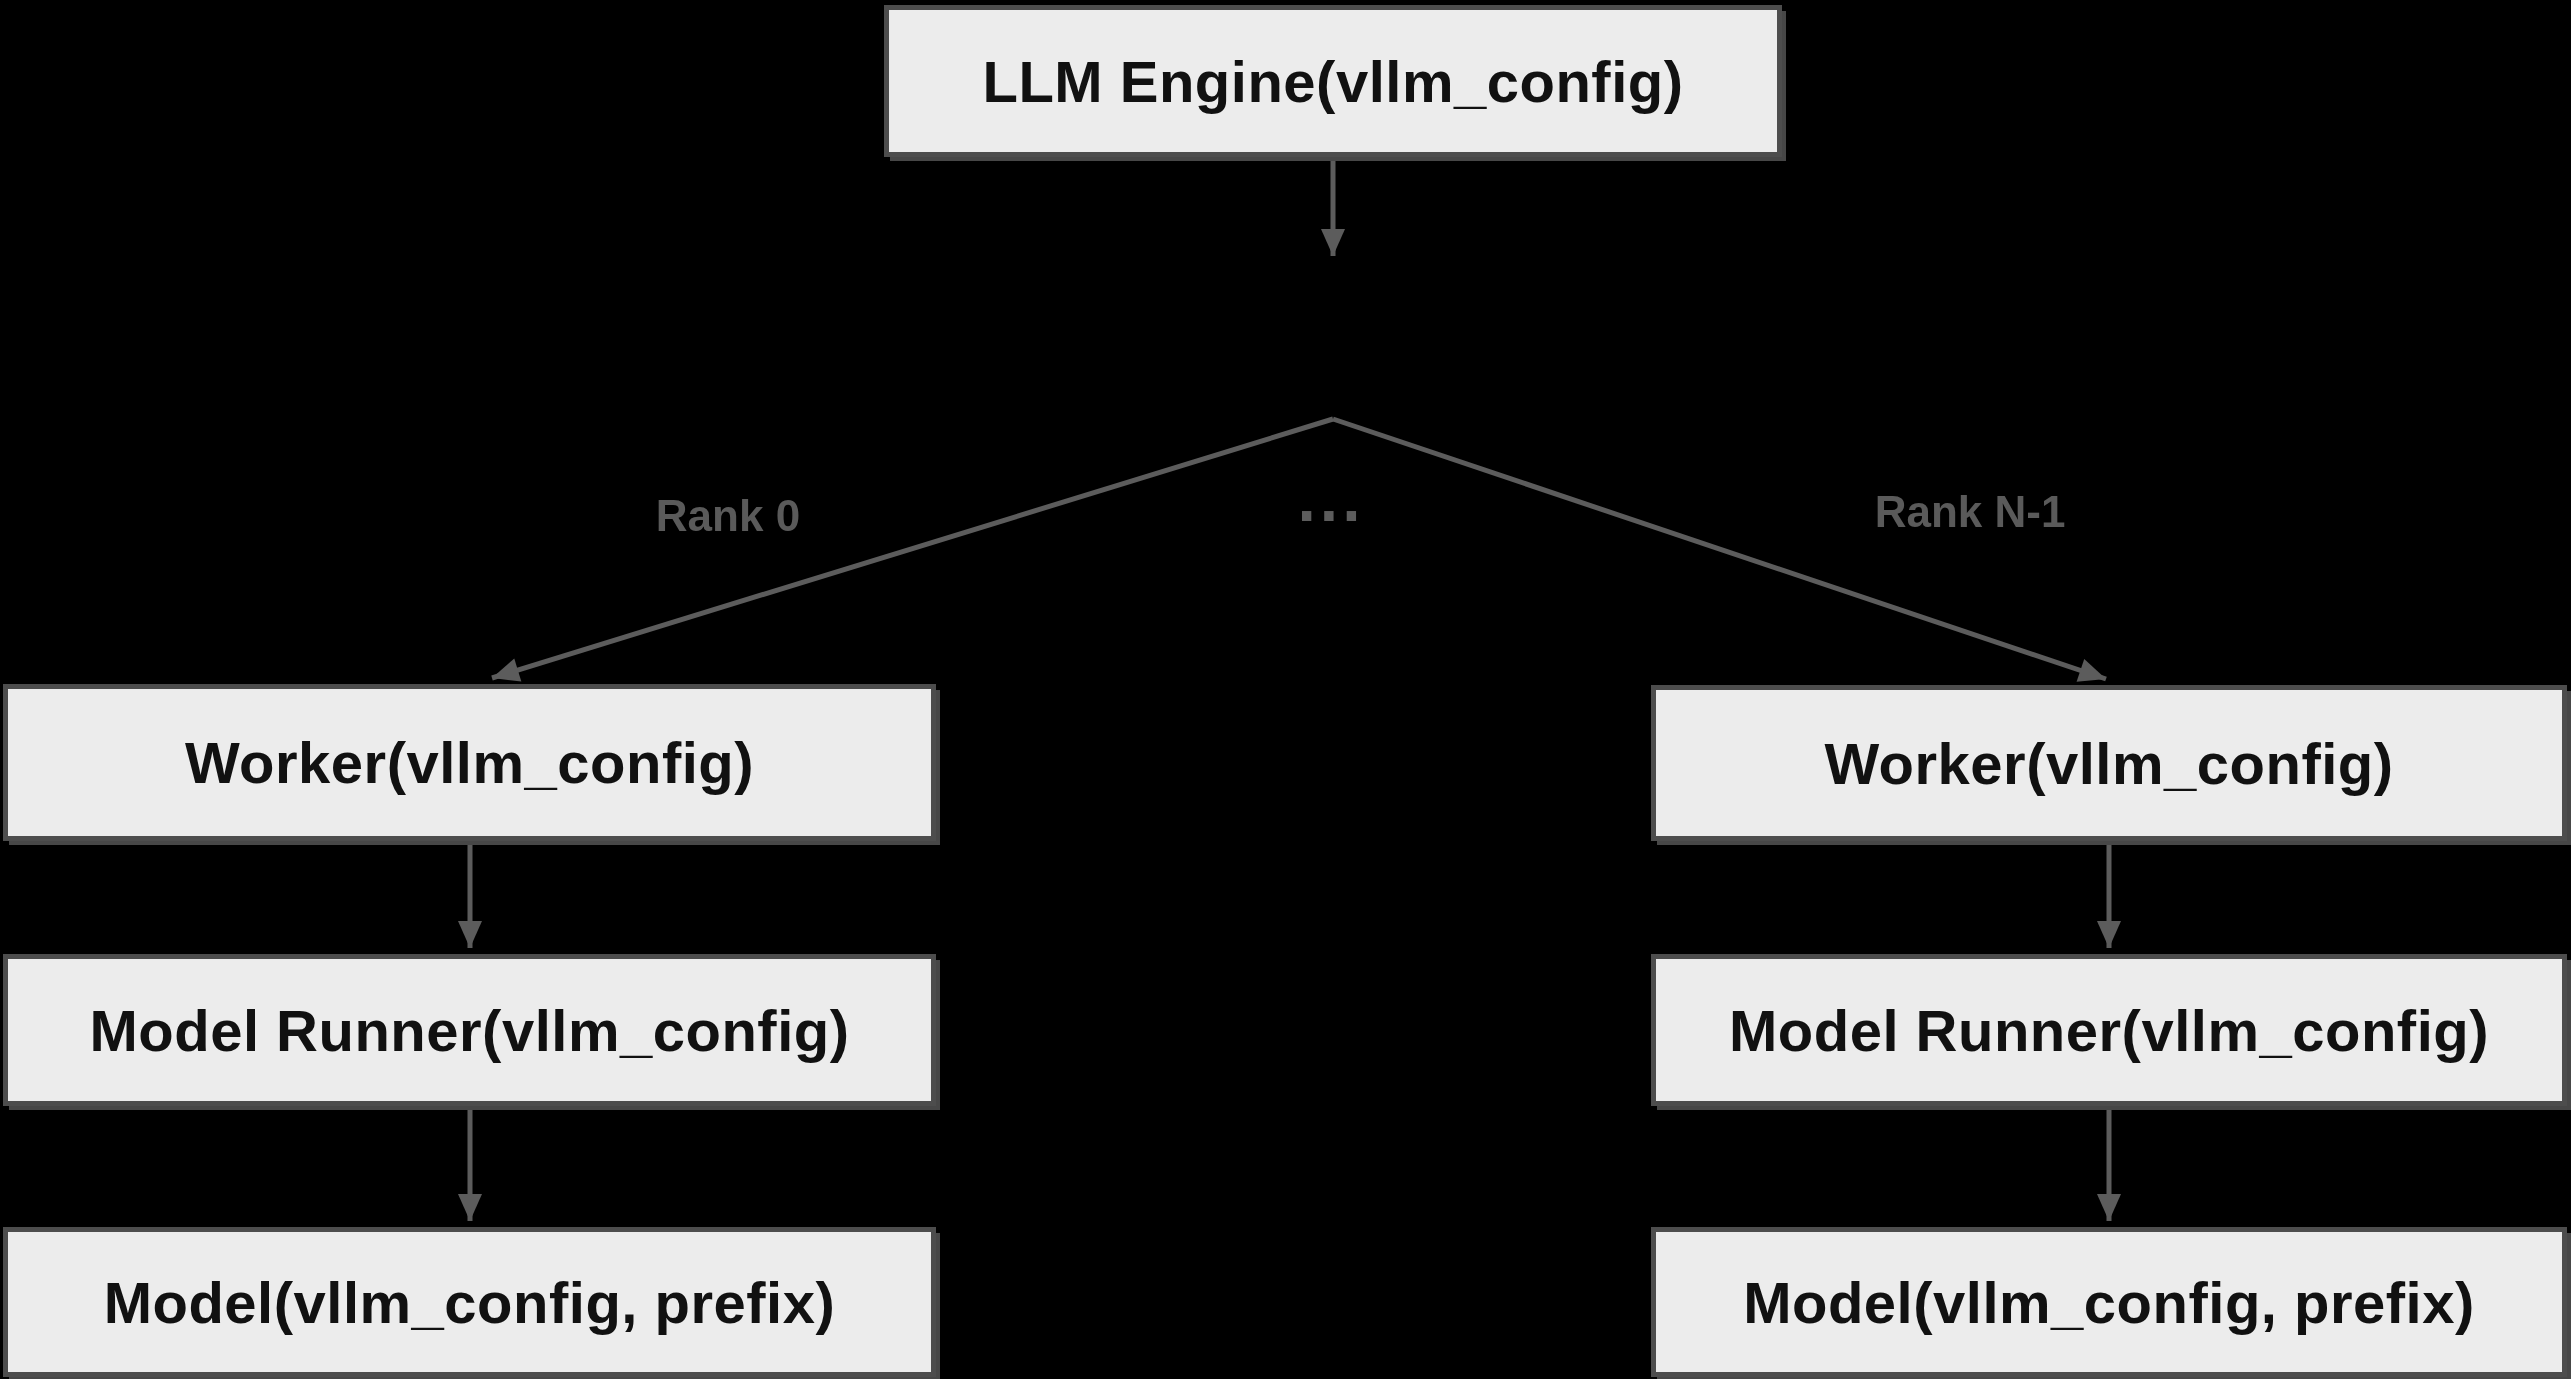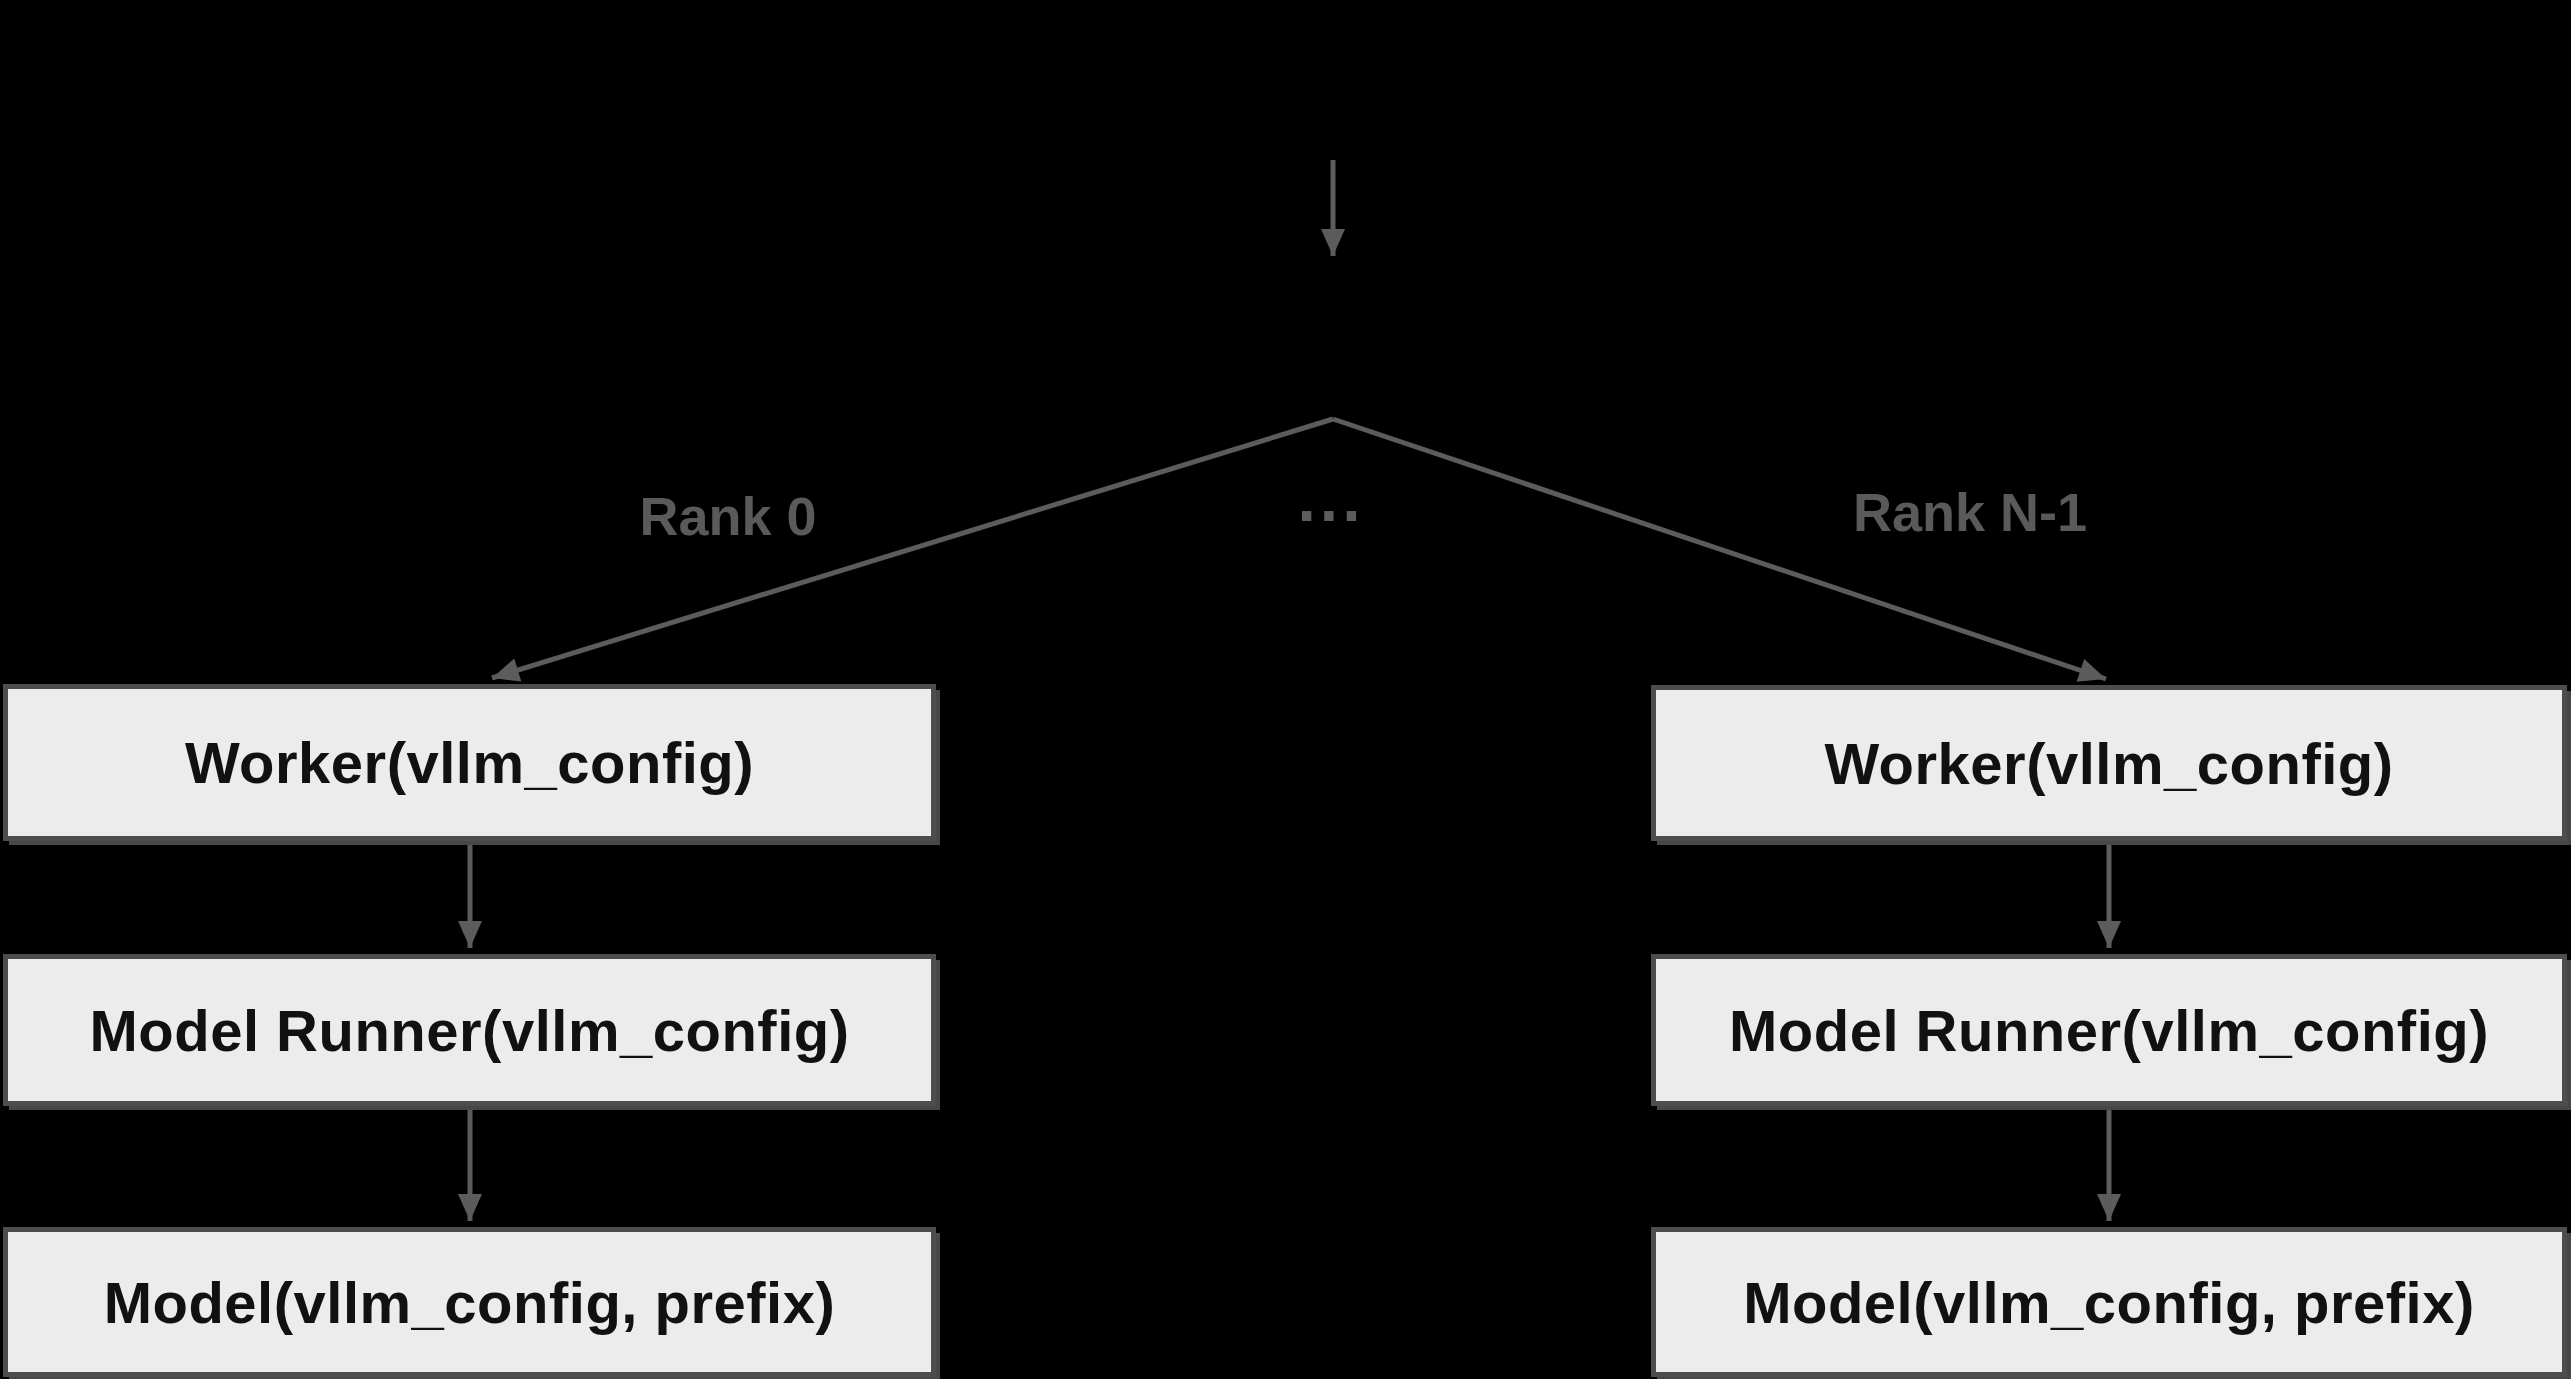--- a/index.html
+++ b/index.html
@@ -50,21 +50,21 @@
   .node-worker-left   { left: 3px;    top: 684px;  width: 933px; height: 157px; }
   .node-runner-left   { left: 3px;    top: 954px;  width: 933px; height: 152px; }
   .node-model-left    { left: 3px;    top: 1227px; width: 933px; height: 150px; }
   .node-worker-right  { left: 1651px; top: 685px;  width: 916px; height: 156px; }
   .node-runner-right  { left: 1651px; top: 954px;  width: 916px; height: 152px; }
   .node-model-right   { left: 1651px; top: 1227px; width: 916px; height: 150px; }
 
   .edge-label {
     position: absolute;
     text-align: center;
-    font-size: 54px;
+    font-size: 44px;
     font-weight: 600;
     color: var(--edge-label-color, #5a5a5a);
     line-height: 60px;
   }
   .label-rank-0   { left: 528px;  top: 486px; width: 400px; }
   .label-rank-n-1 { left: 1770px; top: 482px; width: 400px; }
   .label-ellipsis {
     left: 1231px; top: 468px; width: 200px;
     font-size: 66px;
     font-weight: 700;
@@ -85,20 +85,23 @@
     </defs>
     <line x1="1333" y1="160" x2="1333" y2="256" marker-end="url(#arrowhead)"></line>
     <line x1="1333" y1="419" x2="492" y2="678" marker-end="url(#arrowhead)"></line>
     <line x1="1333" y1="419" x2="2106" y2="679" marker-end="url(#arrowhead)"></line>
     <line x1="470" y1="843" x2="470" y2="948" marker-end="url(#arrowhead)"></line>
     <line x1="470" y1="1108" x2="470" y2="1221" marker-end="url(#arrowhead)"></line>
     <line x1="2109" y1="843" x2="2109" y2="948" marker-end="url(#arrowhead)"></line>
     <line x1="2109" y1="1108" x2="2109" y2="1221" marker-end="url(#arrowhead)"></line>
   </svg>
 
+  <div class="node node-engine">
+    <span>LLM Engine(vllm_config)</span>
+  </div>
 
 
   <div class="edge-label label-rank-0">
     <span>Rank 0</span>
   </div>
 
   <div class="edge-label label-ellipsis">
     <span>...</span>
   </div>
 

